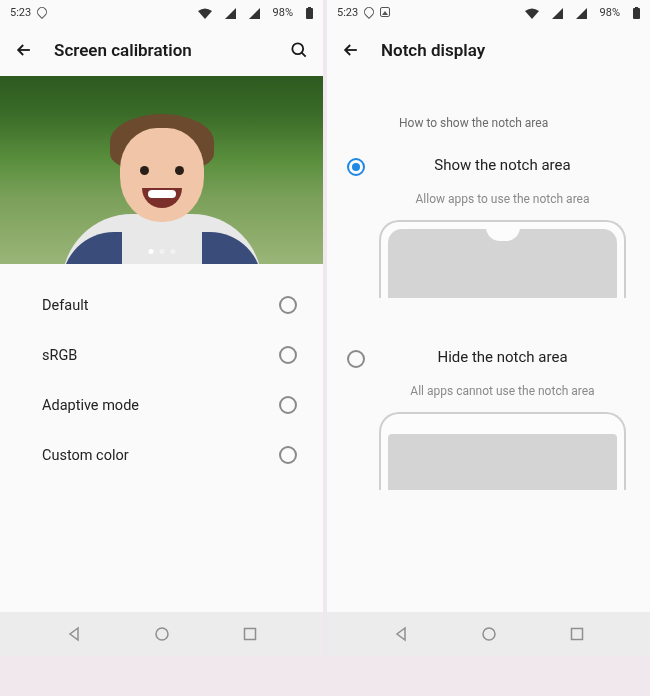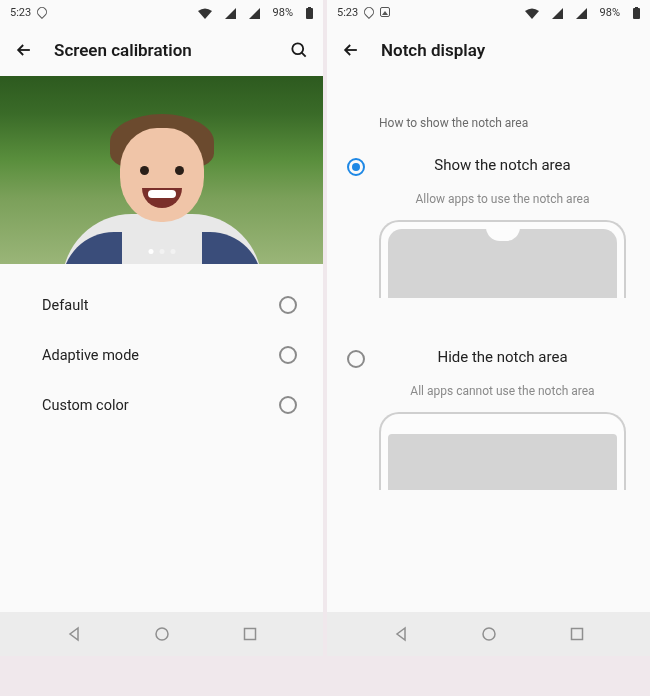--- a/index.html
+++ b/index.html
@@ -129,20 +129,21 @@
     width: 8px; height: 8px;
     background: #1e88e5;
     border-radius: 50%;
   }
 
   
   .section-title {
     font-size: 12px;
     color: #6b6b6b;
     padding: 40px 0 18px 52px;
+    margin-left: 20px;
   }
   .notch-option {
     padding: 8px 24px 8px 20px;
   }
   .notch-option-header {
     display: flex;
     align-items: flex-start;
     gap: 14px;
     text-align: center;
   }
@@ -253,20 +254,24 @@
         <div class="dot"></div>
       </div>
     </div>
 
     <div class="options">
       <div class="option">
         <span>Default</span>
         <span class="radio"></span>
       </div>
       <div class="option">
+        <span>sRGB</span>
+        <span class="radio"></span>
+      </div>
+      <div class="option">
         <span>Adaptive mode</span>
         <span class="radio"></span>
       </div>
       <div class="option">
         <span>Custom color</span>
         <span class="radio"></span>
       </div>
     </div>
   </div>
 

